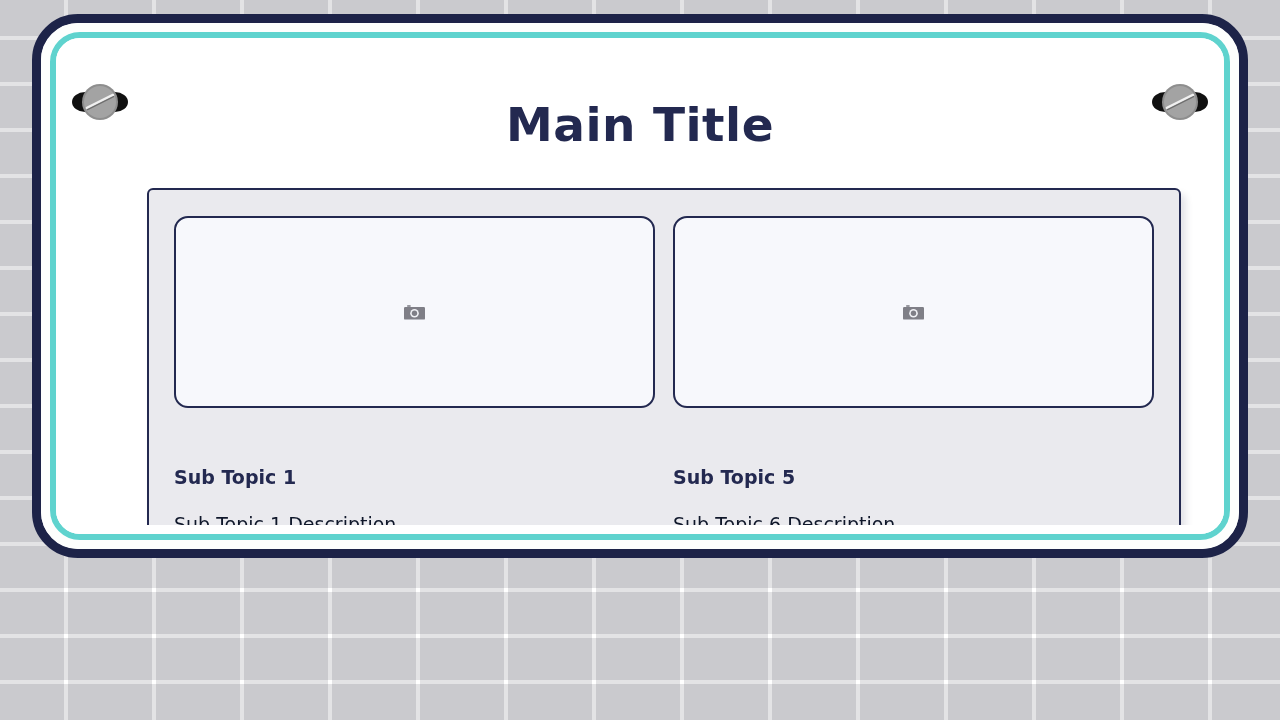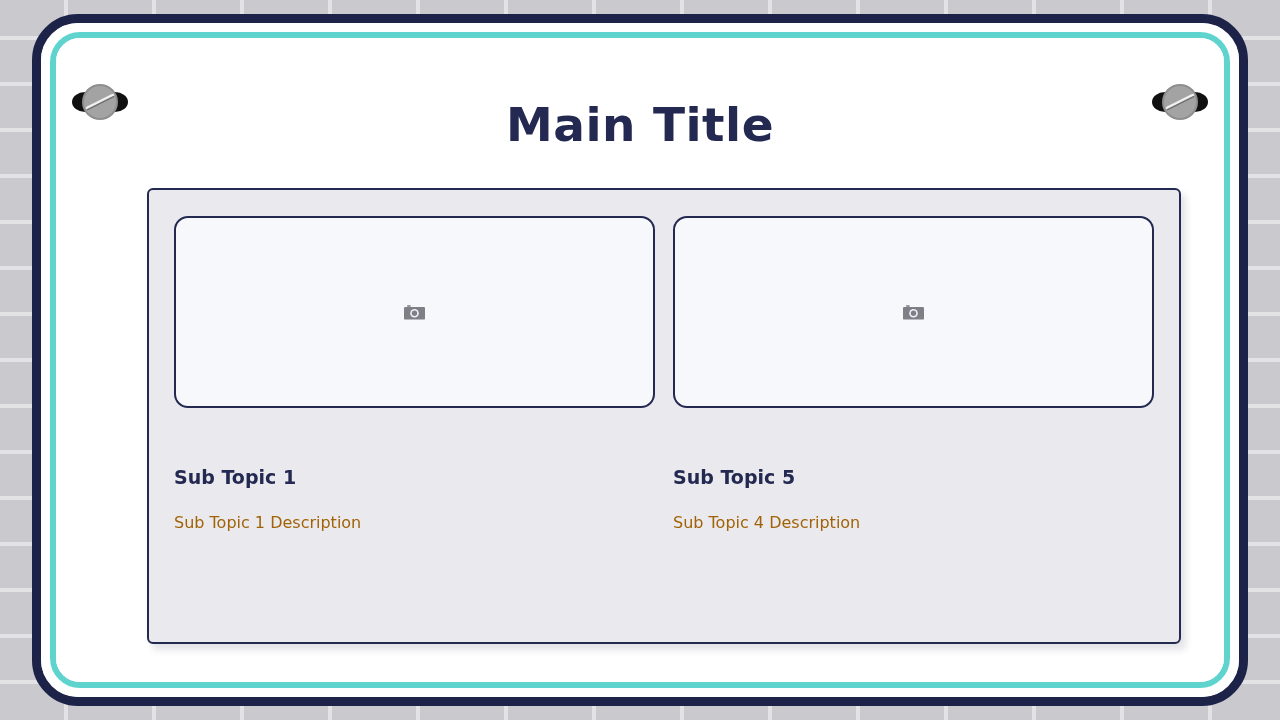--- a/index.html
+++ b/index.html
@@ -28,21 +28,21 @@
     background-position: -24px -10px, -24px -10px;
     background-blend-mode: multiply;
   }
 
   
   .frame-outer {
     position: absolute;
     left: 32px;
     top: 14px;
     width: 1216px;
-    height: 692px;
+    height: 544px;
     box-sizing: border-box;
     border: 9px solid #1d2348;
     border-radius: 46px;
     background: #ffffff;
   }
   .frame-gap {
     position: absolute;
     left: 0px;
     top: 0px;
     right: 0px;
@@ -150,23 +150,23 @@
   .sub-title {
     margin-top: 58px;
     font-size: 19px;
     font-weight: bold;
     color: #232950;
     font-family: "DejaVu Sans", sans-serif;
     line-height: 1.2;
   }
   .sub-desc {
     margin-top: 24px;
-    font-size: 16px;
+    font-size: 19px;
     font-weight: normal;
-    color: #a16207;
+    color: #0f172a;
     font-family: "DejaVu Sans", sans-serif;
     line-height: 1.2;
   }
 </style>
 </head>
 <body>
 
 <div class="slide-root">
 
   <div class="frame-outer">
@@ -217,21 +217,21 @@
         <div class="column">
           <div class="img-placeholder">
             <svg class="camera-icon" viewBox="0 0 21 18" xmlns="http://www.w3.org/2000/svg">
               <path d="M3.2 2.2 h3.4 v1.6 h-3.4 z" fill="#7f7f87"></path>
               <path d="M1.2 4.0 h18.6 a1.2 1.2 0 0 1 1.2 1.2 v10.2 a1.2 1.2 0 0 1 -1.2 1.2 h-18.6 a1.2 1.2 0 0 1 -1.2 -1.2 v-10.2 a1.2 1.2 0 0 1 1.2 -1.2 z" fill="#7f7f87"></path>
               <circle cx="10.5" cy="10.3" r="4.3" fill="#f0f1f5"></circle>
               <circle cx="10.5" cy="10.3" r="2.7" fill="#7f7f87"></circle>
             </svg>
           </div>
           <div class="sub-title">Sub Topic 5</div>
-          <div class="sub-desc">Sub Topic 4 Description</div>
+          <div class="sub-desc">Sub Topic 6 Description</div>
         </div>
 
 
       </div>
     </div>
 
   </div>
   </div>
   </div>
   </div>

